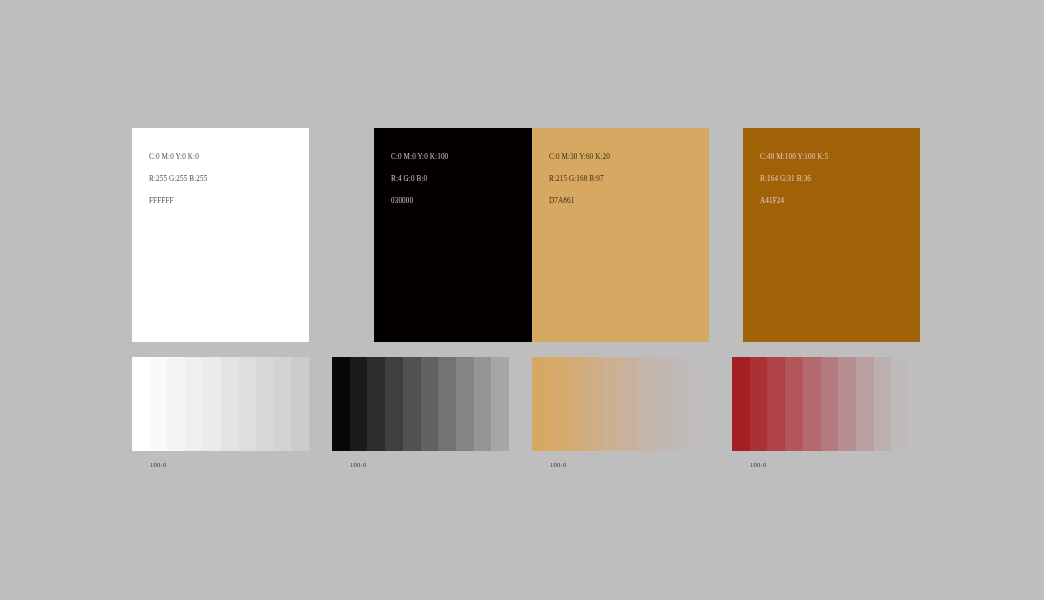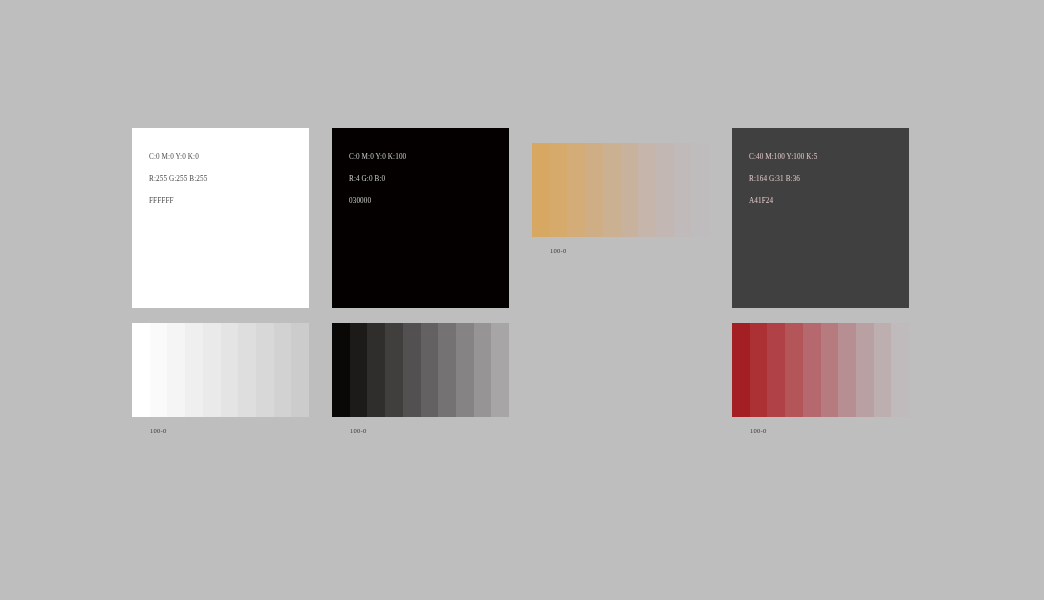--- a/index.html
+++ b/index.html
@@ -32,21 +32,21 @@
 
   .swatch-column {
     width: 177px;
     display: flex;
     flex-direction: column;
   }
 
   
   .swatch-main {
     width: 177px;
-    height: 180px;
+    height: 214px;
     box-sizing: border-box;
     padding: 13px 0 0 17px;
     position: relative;
   }
 
   .swatch-specs {
     font-size: 7.2px;
     line-height: 1.55;
     letter-spacing: 0.15px;
     white-space: pre-line;
@@ -106,21 +106,21 @@
           <div class="tint-step" style="background-color: rgb(228, 228, 228);"></div>
           <div class="tint-step" style="background-color: rgb(222, 222, 222);"></div>
           <div class="tint-step" style="background-color: rgb(216, 216, 216);"></div>
           <div class="tint-step" style="background-color: rgb(210, 210, 210);"></div>
           <div class="tint-step" style="background-color: rgb(204, 204, 204);"></div>
         </div>
       <div class="range-label">100-0</div>
     </div>
 
     <div class="swatch-column">
-      <div class="swatch-main" style="background-color: rgb(4, 0, 0);">
+      <div class="swatch-main" style="background-color: rgb(4, 0, 0); margin-left: 42px;">
         <div class="swatch-specs" style="color: rgb(207, 207, 207);">
           <span class="spec-line">C:0 M:0 Y:0 K:100</span>
           <span class="spec-line">R:4 G:0 B:0</span>
           <span class="spec-line">030000</span>
         </div>
       </div>
       <div class="tint-strip">
           <div class="tint-step" style="background-color: rgb(10, 7, 7);"></div>
           <div class="tint-step" style="background-color: rgb(29, 26, 26);"></div>
           <div class="tint-step" style="background-color: rgb(48, 45, 45);"></div>
@@ -129,37 +129,44 @@
           <div class="tint-step" style="background-color: rgb(99, 97, 97);"></div>
           <div class="tint-step" style="background-color: rgb(116, 114, 114);"></div>
           <div class="tint-step" style="background-color: rgb(133, 131, 131);"></div>
           <div class="tint-step" style="background-color: rgb(150, 148, 148);"></div>
           <div class="tint-step" style="background-color: rgb(167, 165, 165);"></div>
         </div>
       <div class="range-label">100-0</div>
     </div>
 
     <div class="swatch-column">
+      <div class="swatch-main" style="background-color: rgb(215, 168, 97);">
+        <div class="swatch-specs" style="color: rgb(59, 42, 16);">
+          <span class="spec-line">C:0 M:30 Y:60 K:20</span>
+          <span class="spec-line">R:215 G:168 B:97</span>
+          <span class="spec-line">D7A861</span>
+        </div>
+      </div>
       <div class="tint-strip">
           <div class="tint-step" style="background-color: rgb(215, 168, 97);"></div>
           <div class="tint-step" style="background-color: rgb(214, 170, 107);"></div>
           <div class="tint-step" style="background-color: rgb(212, 172, 119);"></div>
           <div class="tint-step" style="background-color: rgb(208, 174, 133);"></div>
           <div class="tint-step" style="background-color: rgb(204, 176, 146);"></div>
           <div class="tint-step" style="background-color: rgb(200, 178, 158);"></div>
           <div class="tint-step" style="background-color: rgb(197, 181, 170);"></div>
           <div class="tint-step" style="background-color: rgb(194, 183, 179);"></div>
           <div class="tint-step" style="background-color: rgb(192, 186, 187);"></div>
           <div class="tint-step" style="background-color: rgb(191, 188, 190);"></div>
         </div>
       <div class="range-label">100-0</div>
     </div>
 
     <div class="swatch-column">
-      <div class="swatch-main" style="background-color: #404040;">
+      <div class="swatch-main" style="background-color: #a16207; margin-left: 11px;">
         <div class="swatch-specs" style="color: rgb(227, 201, 201);">
           <span class="spec-line">C:40 M:100 Y:100 K:5</span>
           <span class="spec-line">R:164 G:31 B:36</span>
           <span class="spec-line">A41F24</span>
         </div>
       </div>
       <div class="tint-strip">
           <div class="tint-step" style="background-color: rgb(164, 31, 36);"></div>
           <div class="tint-step" style="background-color: rgb(171, 49, 53);"></div>
           <div class="tint-step" style="background-color: rgb(176, 66, 71);"></div>

